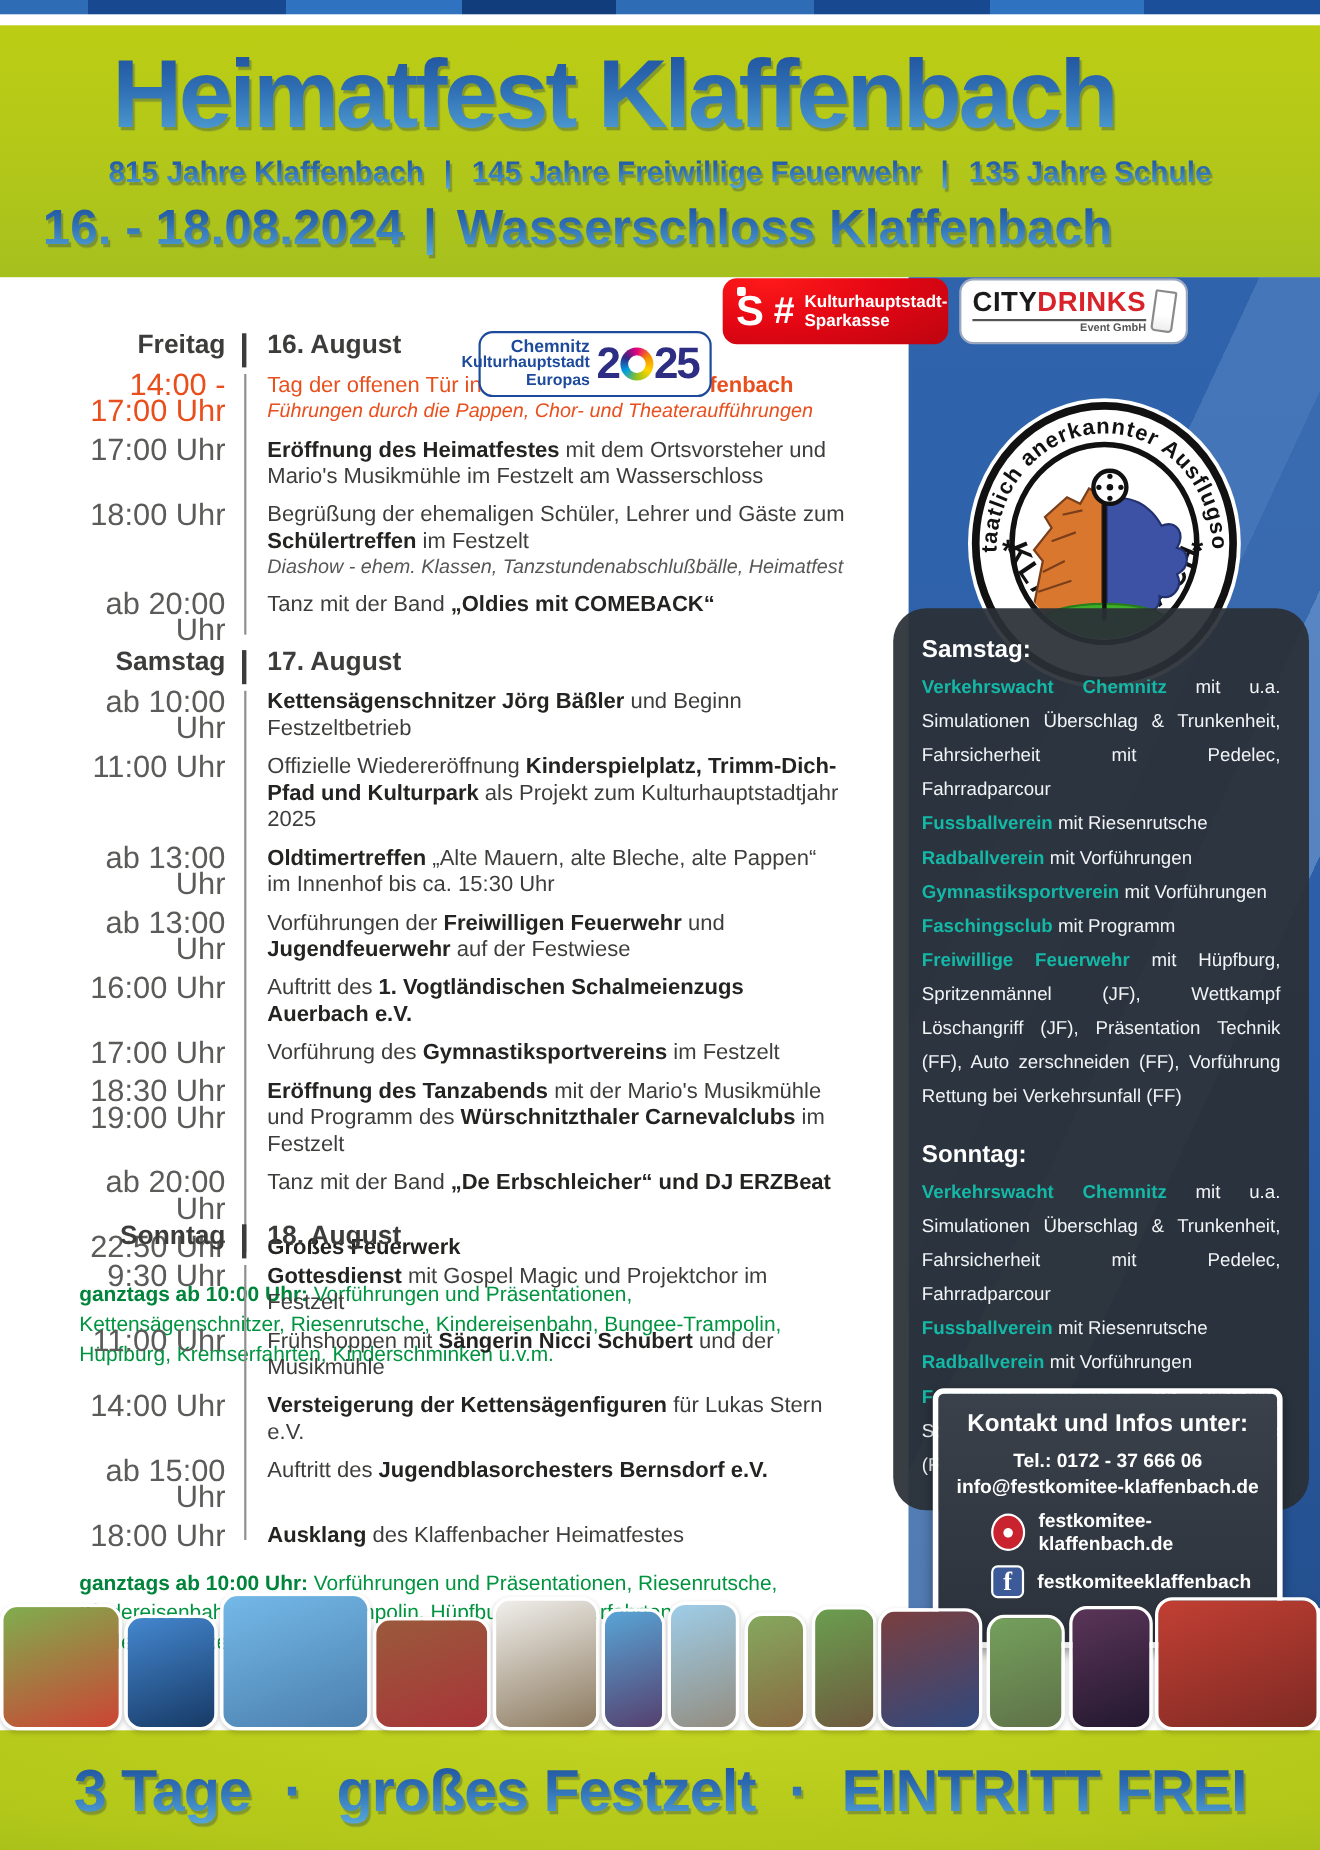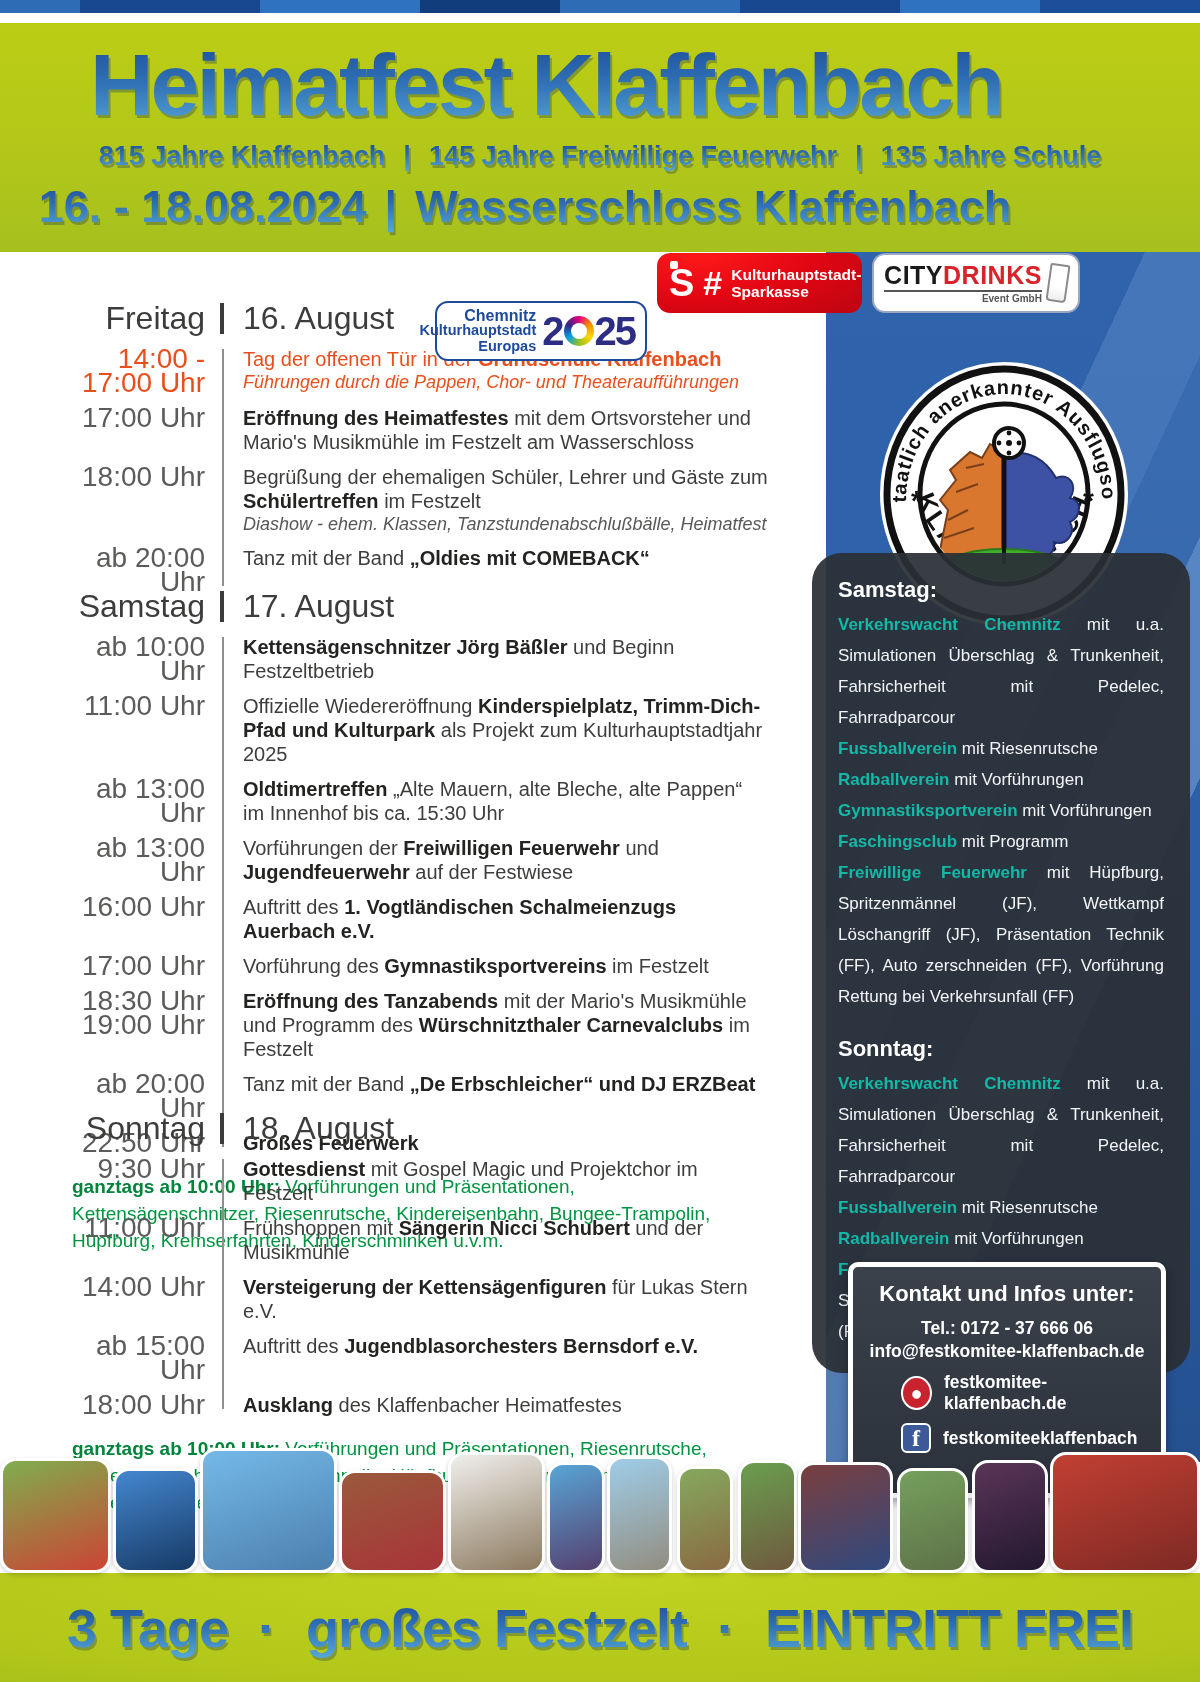--- a/index.html
+++ b/index.html
@@ -13,21 +13,21 @@
     background:linear-gradient(90deg,#2e6db6 0 80px,#18488f 80px 260px,#2f73c0 260px 420px,
       #123d7c 420px 560px,#2e6db6 560px 740px,#18488f 740px 900px,#2f73c0 900px 1040px,#1b4f9a 1040px 1200px);}
   
   .green-header{position:absolute;left:0;top:23px;width:1200px;height:229px;
     background:linear-gradient(180deg,#bccd14 0%,#b2c719 55%,#a6c01e 100%);}
   .blue-grad-text{
     background:linear-gradient(180deg,#1c4c98 0%,#2f6fb4 45%,#57a9d9 100%);
     -webkit-background-clip:text;background-clip:text;color:transparent;
     filter:drop-shadow(2px 3px 0 rgba(15,40,90,0.30));
   }
-  .h-title{position:absolute;left:0;top:14px;width:1092px;text-align:center;
+  .h-title{position:absolute;left:12px;top:14px;width:1092px;text-align:center;
     font-size:88px;font-weight:bold;letter-spacing:-3px;line-height:1.1;white-space:nowrap;}
   .h-sub{position:absolute;left:0;top:118px;width:1200px;text-align:center;
     font-size:27px;font-weight:bold;letter-spacing:0;}
   .h-date{position:absolute;left:0;top:158px;width:1050px;text-align:center;
     font-size:45px;font-weight:bold;letter-spacing:0;}
   .h-sub .sep,.h-date .sep{padding:0 18px;}
   
   .logo-row{position:absolute;left:435px;top:253px;display:flex;gap:10px;z-index:6;}
   .logo-box{height:60px;border-radius:13px;box-sizing:border-box;}
   .logo-chemnitz{width:212px;background:#fff;border:2px solid #1d4a9b;display:flex;align-items:center;justify-content:flex-end;padding:0 10px;gap:6px;margin-top:48px;}
@@ -48,21 +48,21 @@
   .cd-text{text-align:center;line-height:1;}
   .cd-main{font-size:25px;font-weight:bold;letter-spacing:0.5px;border-bottom:2px solid #555;padding-bottom:2px;}
   .cd-city{color:#1a1a1a;}
   .cd-drinks{color:#d8232a;}
   .cd-sub{font-size:10px;color:#555;text-align:right;margin-top:2px;font-weight:bold;}
   .cd-glass{width:16px;height:34px;border:2px solid #8a8a8a;border-radius:2px 2px 4px 4px;transform:rotate(8deg);background:linear-gradient(180deg,#fff 60%,#eee);}
   
   .schedule{position:absolute;left:60px;top:0;width:708px;color:#3d3d3b;}
   .day{position:absolute;left:0;width:708px;}
   .day-head{display:grid;grid-template-columns:145px 1fr;column-gap:38px;position:relative;
-    font-size:32px;font-weight:normal;color:#3c3c3b;margin-bottom:10px;}
+    font-size:24px;font-weight:bold;color:#3c3c3b;margin-bottom:10px;}
   .day-head::before{content:"";position:absolute;left:160px;top:3px;height:31px;width:4px;background:#3c3c3b;}
   .day-name{text-align:right;}
   .entries{position:relative;}
   .entries::before{content:"";position:absolute;left:162px;top:2px;bottom:8px;width:1.5px;background:#8f8f8d;}
   .entry{display:grid;grid-template-columns:145px 1fr;column-gap:38px;margin-bottom:11px;}
   .entry .time{text-align:right;font-size:28px;line-height:24px;color:#5b5b59;}
   .entry .etext{font-size:20px;line-height:24px;}
   .entry .etext b{color:#232321;}
   .entry .note{font-style:italic;font-size:18px;line-height:22px;color:#575756;}
   .entry.red .time,.entry.red .etext,.entry.red .etext b,.entry.red .note{color:#e94f1d;}

